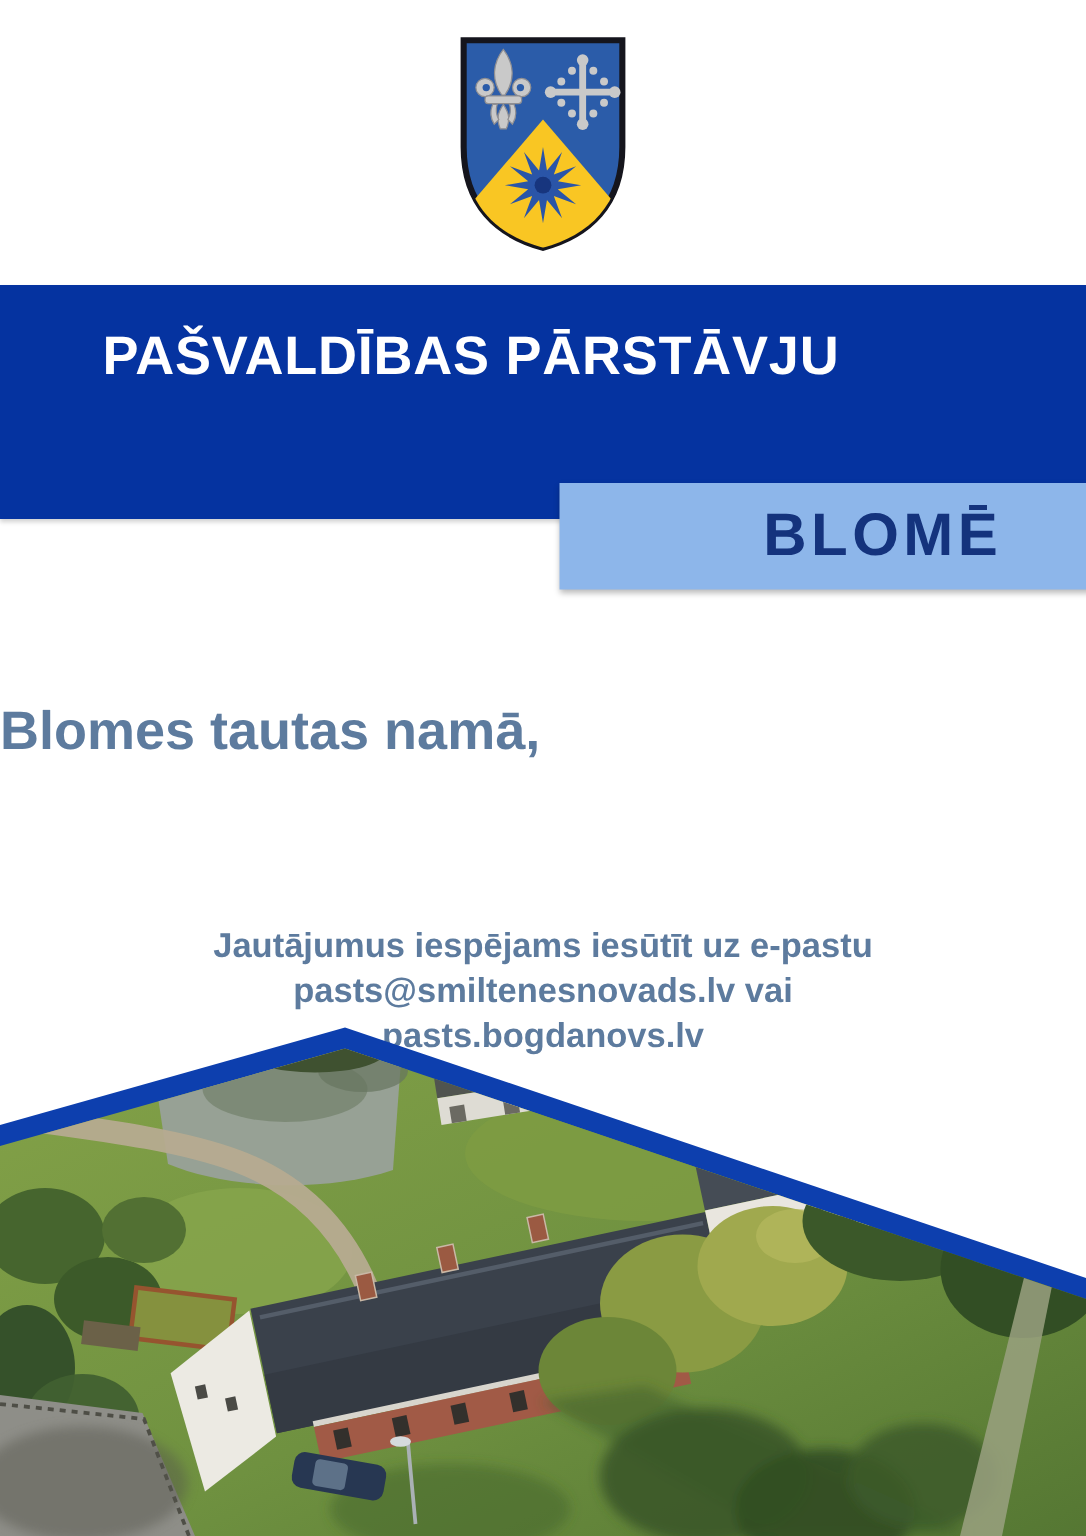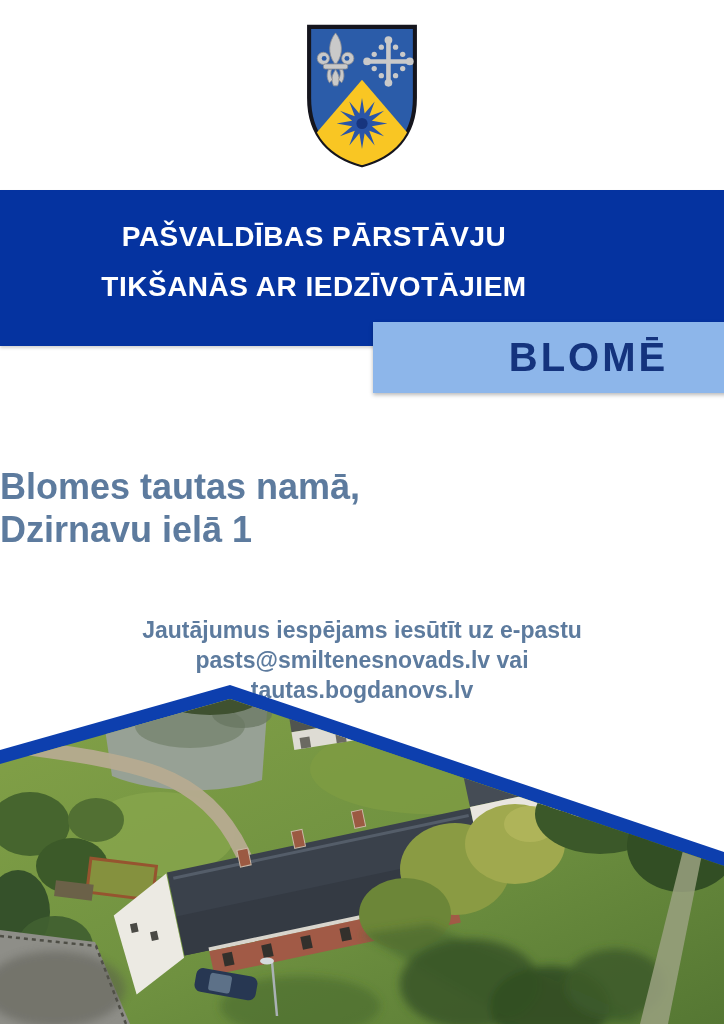--- a/index.html
+++ b/index.html
@@ -9,21 +9,21 @@
   }
   
   .crest{position:absolute;left:303px;top:20px;width:118px;height:150px;}
   
   .banner{
     position:absolute;left:0;top:190px;width:724px;height:156px;
     background:#0533a0;box-shadow:0 2px 3px rgba(0,0,0,.18);
   }
   .banner .title{
     position:absolute;left:0;top:22px;width:628px;text-align:center;
-    color:#ffffff;font-size:28px;font-weight:700;line-height:50px;letter-spacing:.5px;
+    color:#ffffff;font-size:36px;font-weight:700;line-height:50px;letter-spacing:.5px;
   }
   
   .badge{
     position:absolute;left:373px;top:322px;width:351px;height:71px;
     background:#8db6ea;box-shadow:0 2px 4px rgba(0,0,0,.28);padding-left:40px;
   }
   .badge .badge-label{
     display:block;width:100%;height:71px;line-height:71px;text-align:center;
     color:#14337d;font-size:40px;font-weight:700;letter-spacing:3px;
   }
@@ -90,35 +90,33 @@
 
     <g>
       <polygon fill="#2a55a8" points="83,101 67.7,103.6 79.7,113.5 65.1,108.1 70.5,122.7 60.6,110.7 58,126 55.4,110.7 45.5,122.7 50.9,108.1 36.3,113.5 48.3,103.6 33,101 48.3,98.4 36.3,88.5 50.9,93.9 45.5,79.3 55.4,91.3 58,76 60.6,91.3 70.5,79.3 65.1,93.9 79.7,88.5 67.7,98.4"></polygon>
       <circle cx="58" cy="101" r="5.5" fill="#17357e"></circle>
     </g>
   </svg>
 
   <div class="banner">
     <div class="title">
       <div>PAŠVALDĪBAS PĀRSTĀVJU</div>
-      <div>TIKŠANĀS AR IEDZĪVOTĀJIEM</div>
     </div>
   </div>
 
   <div class="badge">
     <span class="badge-label">BLOMĒ</span>
   </div>
 
   <div class="venue1">Blomes tautas namā,</div>
-  <div class="venue2">Dzirnavu ielā 1</div>
 
   <div class="contact">
     <div>Jautājumus iespējams iesūtīt uz e-pastu</div>
     <div>pasts@smiltenesnovads.lv vai</div>
-    <div>tautas.bogdanovs.lv</div>
+    <div>pasts.bogdanovs.lv</div>
   </div>
 
   <svg class="photo" viewBox="0 0 724 340" aria-hidden="true">
     <defs>
       <linearGradient id="grass" x1="0" y1="0" x2="1" y2="1">
         <stop offset="0" stop-color="#84a248"></stop>
         <stop offset="0.55" stop-color="#6f9140"></stop>
         <stop offset="1" stop-color="#557733"></stop>
       </linearGradient>
       <clipPath id="photoClip">

